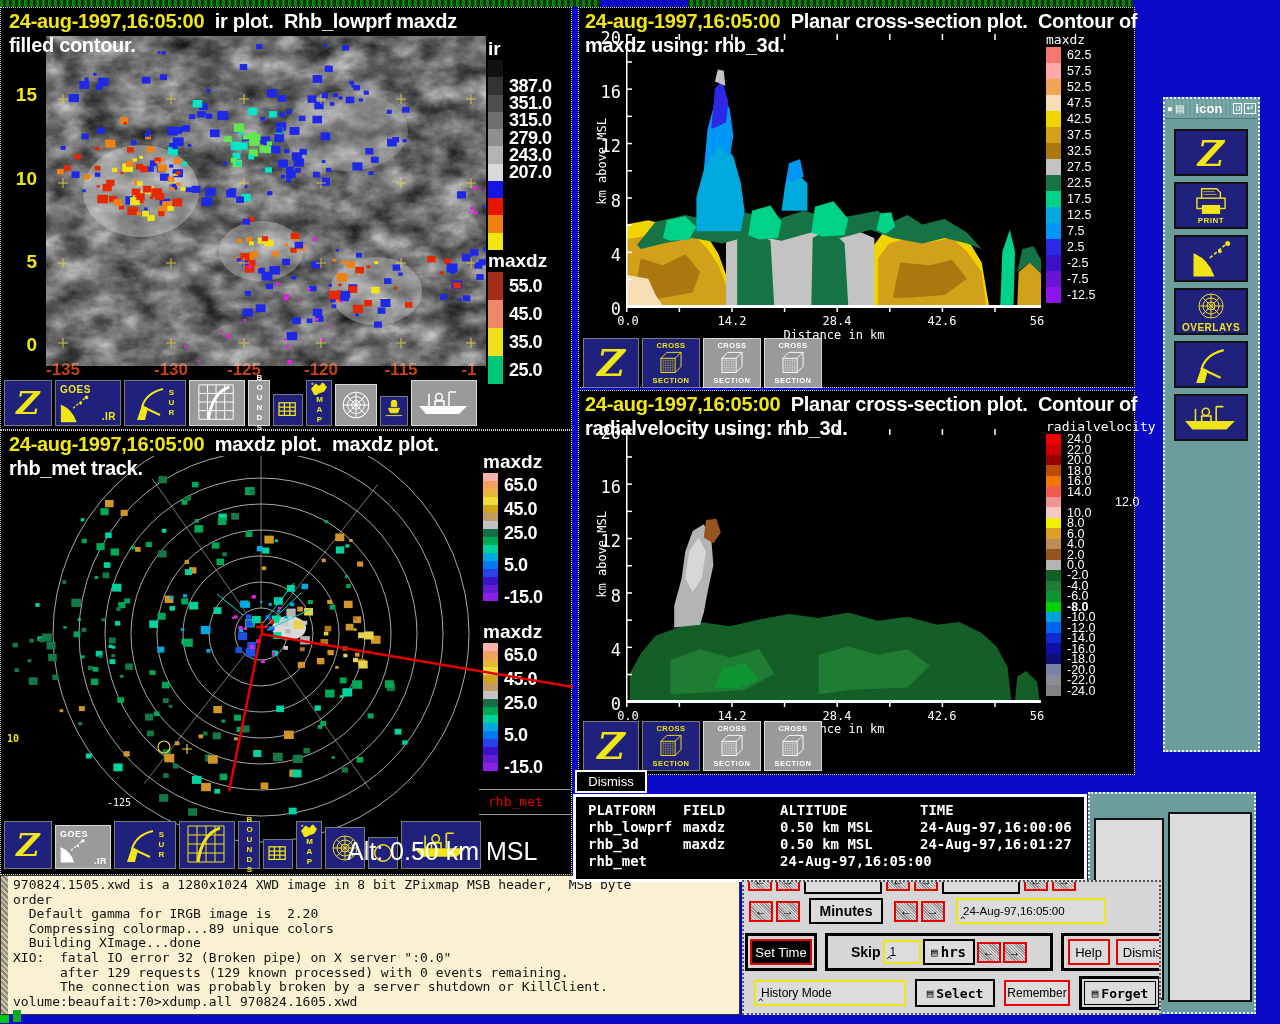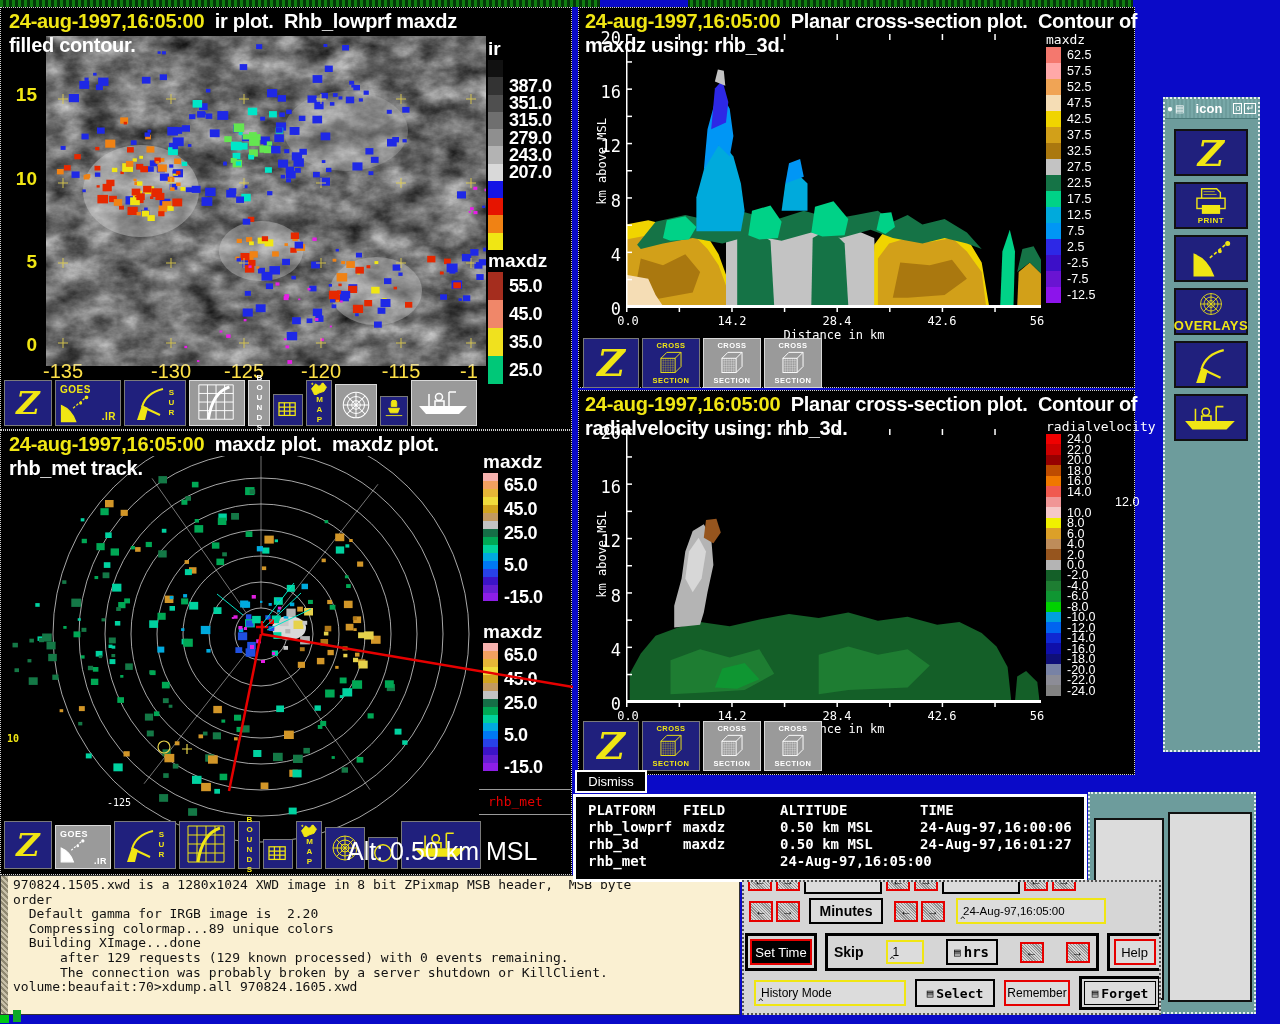--- a/index.html
+++ b/index.html
@@ -4,21 +4,21 @@
 <style>
   html,body{margin:0;padding:0}
   body{width:1280px;height:1024px;position:relative;background:#0a0ac8;overflow:hidden;
        font-family:"Liberation Sans",sans-serif}
   .abs{position:absolute}
   .bp{position:absolute;background:#000;border:1px dotted #cfcfcf;box-sizing:border-box}
   .title{font-weight:bold;font-size:20px;color:#fff;white-space:pre;position:absolute;z-index:6;letter-spacing:-.3px}
   .tt{color:#f0e614}
   .mono{font-family:"DejaVu Sans Mono",monospace}
   .ylab{position:absolute;color:#f0e614;font-weight:bold;font-size:19px;width:34px;text-align:right}
-  .xlab{position:absolute;color:#fde047;font-weight:normal;font-size:20px;transform:translateX(-50%);white-space:nowrap}
+  .xlab{position:absolute;color:#c2410c;font-weight:bold;font-size:17px;transform:translateX(-50%);white-space:nowrap}
   .wtick{position:absolute;color:#fff;font-family:"DejaVu Sans Mono",monospace;font-size:17px;width:28px;text-align:right}
   .wxtick{position:absolute;color:#fff;font-family:"DejaVu Sans Mono",monospace;font-size:12px;transform:translateX(-50%);white-space:nowrap}
   .axlabel{position:absolute;color:#fff;font-family:"DejaVu Sans Mono",monospace;font-size:12px;transform:translateX(-50%)}
   .yrot{position:absolute;color:#fff;font-family:"DejaVu Sans Mono",monospace;font-size:12px;
         writing-mode:vertical-rl;transform:rotate(180deg)}
   .cbar{position:absolute;z-index:4}
   .cb-t-big{font-weight:bold;font-size:19px;color:#fff}
   .cb-t-sm{font-size:13px;color:#fff;font-family:"DejaVu Sans Mono",monospace}
   .sw-col{position:absolute;left:0;top:0;width:15px}
   .cb-val{position:absolute;left:21px;transform:translateY(-50%);color:#fff;white-space:nowrap}
@@ -844,21 +844,21 @@
         <div class="cb-val" style="top: 68.12px; margin-left: 48px;">12.0</div>
         <div class="cb-val" style="top: 78.6px;">10.0</div>
         <div class="cb-val" style="top: 89.08px;">8.0</div>
         <div class="cb-val" style="top: 99.56px;">6.0</div>
         <div class="cb-val" style="top: 110.04px;">4.0</div>
         <div class="cb-val" style="top: 120.52px;">2.0</div>
         <div class="cb-val" style="top: 131px;">0.0</div>
         <div class="cb-val" style="top: 141.48px;">-2.0</div>
         <div class="cb-val" style="top: 151.96px;">-4.0</div>
         <div class="cb-val" style="top: 162.44px;">-6.0</div>
-        <div class="cb-val" style="top: 172.92px;">-8.0</div>
+        <div class="cb-val" style="top: 172.92px; font-weight: bold;">-8.0</div>
         <div class="cb-val" style="top: 183.4px;">-10.0</div>
         <div class="cb-val" style="top: 193.88px;">-12.0</div>
         <div class="cb-val" style="top: 204.36px;">-14.0</div>
         <div class="cb-val" style="top: 214.84px;">-16.0</div>
         <div class="cb-val" style="top: 225.32px;">-18.0</div>
         <div class="cb-val" style="top: 235.8px;">-20.0</div>
         <div class="cb-val" style="top: 246.28px;">-22.0</div>
         <div class="cb-val" style="top: 256.76px;">-24.0</div>
       </div>
   </div>
@@ -1288,20 +1288,21 @@
 </div>
 
 <div class="abs" style="left:0;top:875px;width:740px;height:140px;background:#faf0d2;border:1px solid #333;box-sizing:border-box;z-index:8">
   <div class="abs" style="left:0;top:0;width:7px;height:138px;background:repeating-linear-gradient(45deg,#c8c0a8 0 2px,#8f8870 2px 4px)"></div>
   <div class="abs mono" style="left:12px;top:2px;width:724px;color:#111;font-size:13px;line-height:14.6px">
       <div class="tl">970824.1505.xwd is a 1280x1024 XWD image in 8 bit ZPixmap MSB header,  MSB byte</div>
       <div class="tl">order</div>
       <div class="tl">  Default gamma for IRGB image is  2.20</div>
       <div class="tl">  Compressing colormap...89 unique colors</div>
       <div class="tl">  Building XImage...done</div>
+      <div class="tl">XIO:  fatal IO error 32 (Broken pipe) on X server ":0.0"</div>
       <div class="tl">      after 129 requests (129 known processed) with 0 events remaining.</div>
       <div class="tl">      The connection was probably broken by a server shutdown or KillClient.</div>
       <div class="tl">volume:beaufait:70&gt;xdump.all 970824.1605.xwd</div>
     </div>
   <div class="abs" style="left:12px;top:134px;width:8px;height:12px;background:#0faa28"></div>
 </div>
 
 <div class="abs" style="left:573px;top:770px;width:514px;height:112px;z-index:20">
   <div class="abs kbtn" style="left:2px;top:0;width:72px;height:23px;background:#000;border:2px solid #fff;color:#fff;font-size:13px">
     <span>Dismiss</span>
@@ -1373,21 +1374,21 @@
       <span class="caret">^</span>
     </div>
   </div>
 
   <div class="abs" style="left:1px;top:50px;height:40px;display:flex;align-items:center;gap:8px">
     <div class="frame3" style="height:38px;padding:2px;background:#d6d6d6">
       <div class="rbtn" style="width:62px;height:26px;background:#000;color:#fff;font-size:13px">
           <span>Set Time</span>
         </div>
     </div>
-    <div class="frame3" style="height:38px;padding:0 6px;gap:22px">
+    <div class="frame3" style="height:38px;padding:0 23px;gap:2px">
       <span style="font-weight:bold;font-size:14px">Skip</span>
       <div class="yfield" style="width:38px;height:24px;font-size:12px">
         <span>1</span>
         <span class="caret">^</span>
       </div>
       <div class="kbtn mono" style="width:52px;height:26px;font-weight:bold;font-size:14px">
         <span class="doc">▤</span>
         <span>hrs</span>
       </div>
       <div class="arw">
@@ -1449,21 +1450,21 @@
     </div>
     <div class="btn b-navy" style="width:74px;height:47px;border:2px solid #111">
       <svg class="ig" width="40" height="40" viewBox="0 0 36 36">
           <use href="#ic-dish"></use>
         </svg>
     </div>
     <div class="btn b-navy" style="width:74px;height:47px;border:2px solid #111;flex-direction:column">
       <svg class="ig" width="34" height="34" viewBox="0 0 40 40">
           <use href="#ic-rings"></use>
         </svg>
-      <span class="xtb-lbl" style="font-size:13px">OVERLAYS</span>
+      <span class="xtb-lbl" style="font-size:10px">OVERLAYS</span>
     </div>
     <div class="btn b-navy" style="width:74px;height:47px;border:2px solid #111">
       <svg class="ig" width="34" height="38" viewBox="0 0 32 34">
           <use href="#ic-ant"></use>
         </svg>
     </div>
     <div class="btn b-navy" style="width:74px;height:47px;border:2px solid #111">
       <svg class="ig" width="58" height="34" viewBox="0 0 56 32">
           <use href="#ic-ship"></use>
         </svg>

